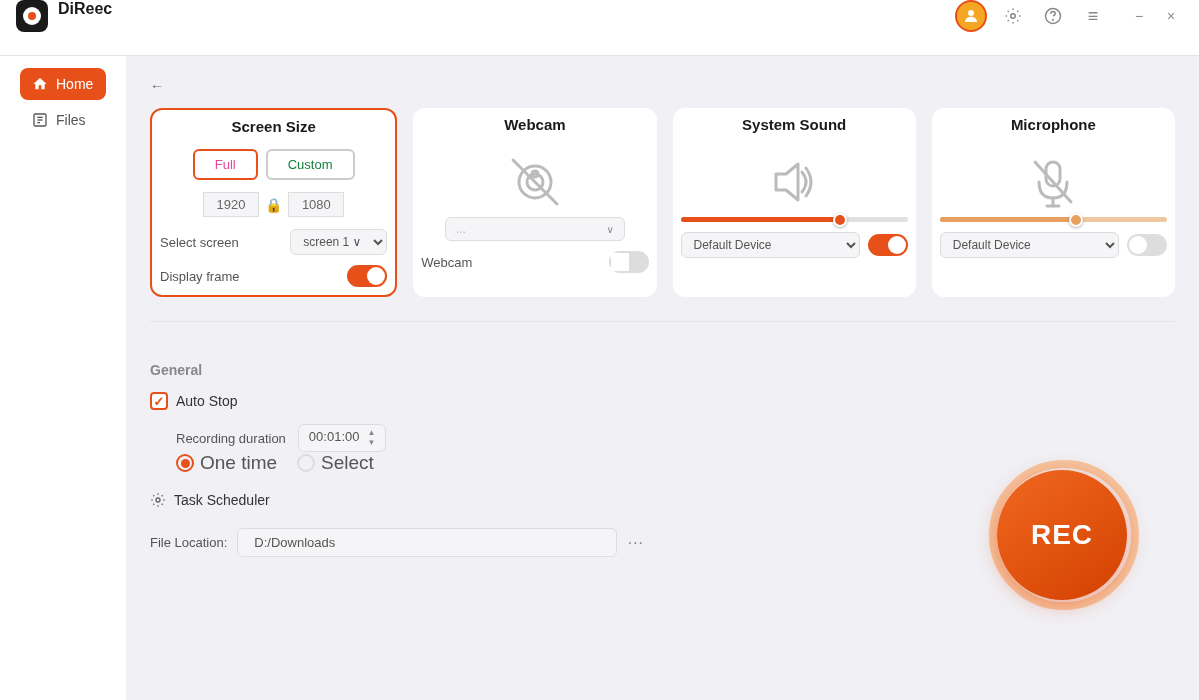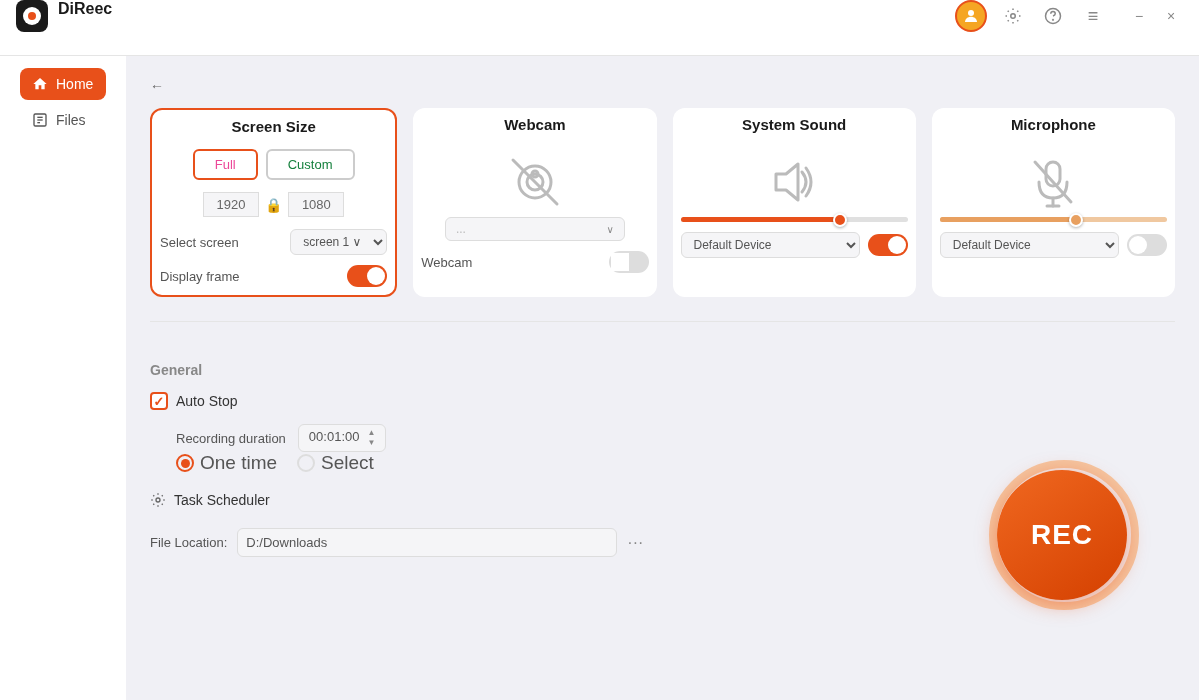--- a/index.html
+++ b/index.html
@@ -91,21 +91,21 @@
 
     .radio-row { display: flex; align-items: center; gap: 20px; padding-left: 26px; margin-bottom: 18px; }
     .radio-item { display: flex; align-items: center; gap: 6px; cursor: pointer; font-size: 19px; color: #555; }
     .radio-circle { width: 18px; height: 18px; border-radius: 50%; border: 2px solid #ddd; display: flex; align-items: center; justify-content: center; }
     .radio-circle.selected { border-color: #e8501a; }
     .radio-dot { width: 9px; height: 9px; border-radius: 50%; background: #e8501a; }
 
     .task-scheduler-row { display: flex; align-items: center; gap: 8px; margin-bottom: 20px; font-size: 14px; color: #333; cursor: pointer; }
 
     .file-location-row { display: flex; align-items: center; gap: 10px; font-size: 13px; color: #555; }
-    .file-path-input { flex: 1; max-width: 380px; padding: 6px 8px; border: 1px solid #ddd; border-radius: 6px; font-size: 13px; color: #555; background: #f5f5f7; display: flex; align-items: flex-start; justify-content: space-between; }
+    .file-path-input { flex: 1; max-width: 380px; padding: 6px 16px; border: 1px solid #ddd; border-radius: 6px; font-size: 13px; color: #555; background: #f5f5f7; display: flex; align-items: flex-start; justify-content: space-between; }
     .dots-btn { color: #888; font-size: 16px; cursor: pointer; }
 
     
     .rec-button-area { position: absolute; right: 60px; bottom: 90px; }
     .rec-outer-ring { width: 150px; height: 150px; border-radius: 50%; border: 8px solid #f5c5a0; display: flex; align-items: center; justify-content: flex-start; }
     .rec-btn { width: 130px; height: 130px; border-radius: 50%; background: linear-gradient(145deg, #f06820, #d44000); display: flex; align-items: center; justify-content: center; cursor: pointer; box-shadow: 0 4px 20px rgba(232,80,26,0.5); }
     .rec-text { color: #fff; font-size: 28px; font-weight: 800; letter-spacing: 1px; }
   </style>
 </head>
 <body>

